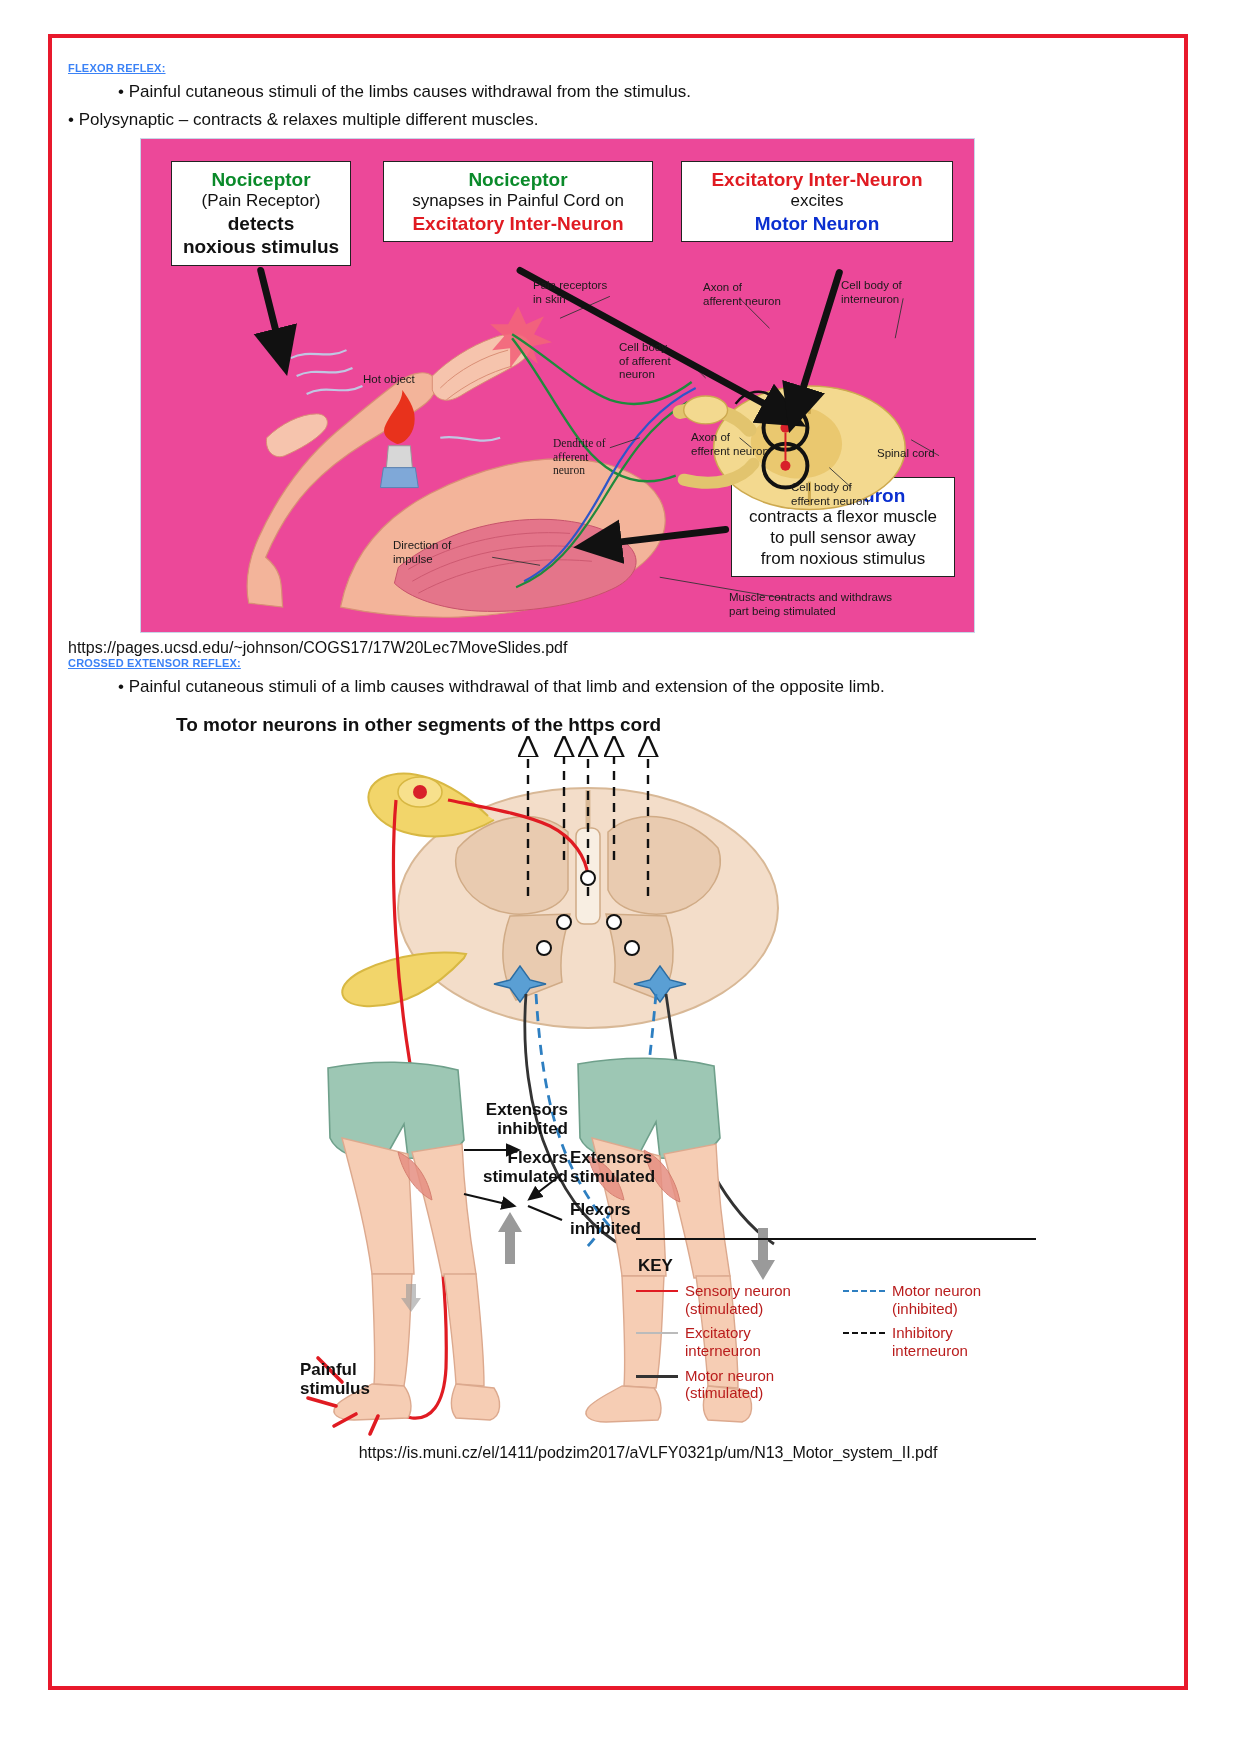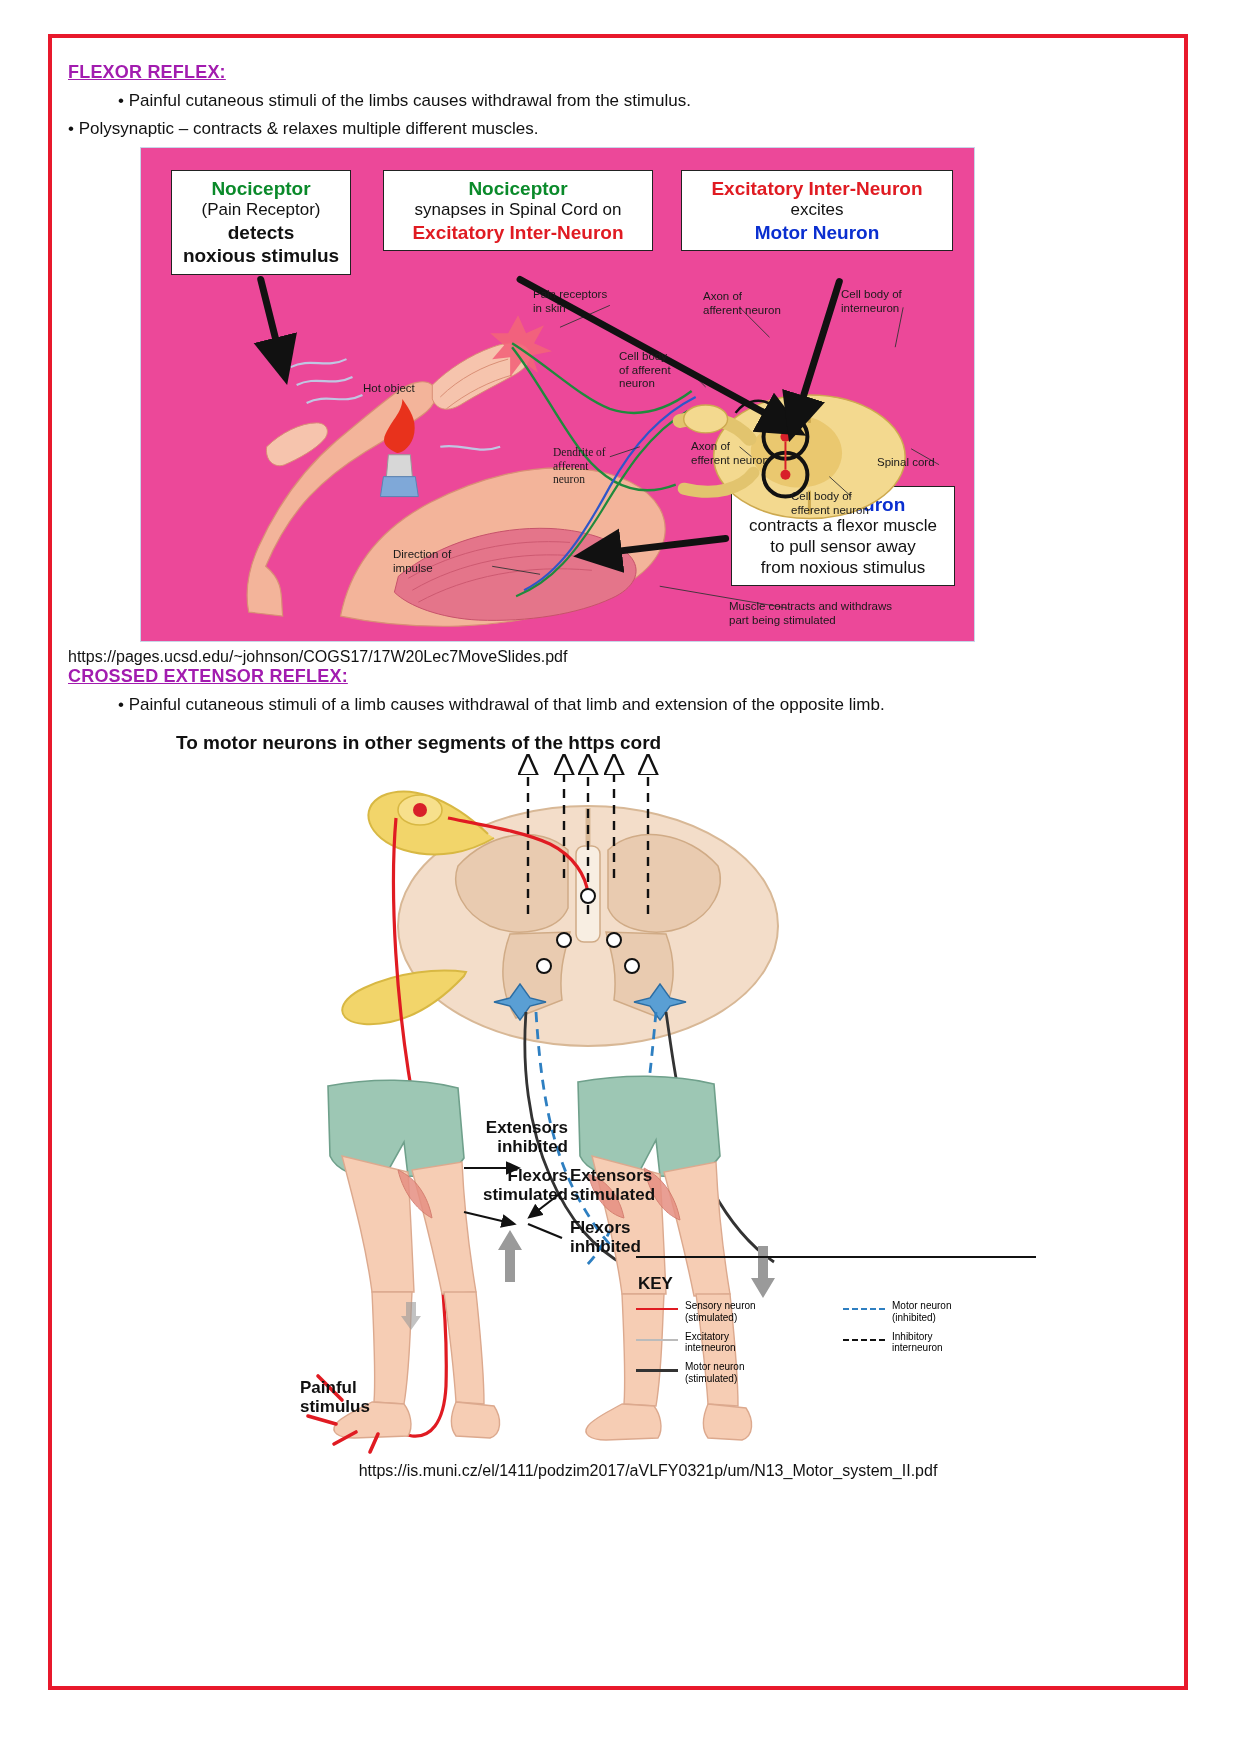--- a/index.html
+++ b/index.html
@@ -23,23 +23,23 @@
     border: 4px solid #e8192c;
     box-sizing: border-box;
   }
   .content {
     position: absolute;
     left: 68px;
     top: 62px;
     width: 1100px;
   }
   .section-title {
-    color: #a21caf;
+    color: #3b82f6;
     font-weight: bold;
-    font-size: 18px;
+    font-size: 11px;
     text-decoration: underline;
     letter-spacing: 0.2px;
     margin: 0 0 6px 0;
   }
   .bullet {
     font-size: 17px;
     color: #111;
     margin: 0 0 3px 0;
     line-height: 1.45;
   }
@@ -134,21 +134,21 @@
     content: "";
     position: absolute; left: 0; right: 0; top: 6px;
     border-top-width: 2.5px;
     border-top-style: solid;
   }
   .kl-sensory::after  { border-color: #e01b22; border-top-style: solid; }
   .kl-excit::after    { border-color: #bbb; border-top-style: solid; }
   .kl-motor::after    { border-color: #333; border-top-style: solid; border-top-width:3px; }
   .kl-motorinh::after { border-color: #2e7fc1; border-top-style: dashed; }
   .kl-inhib::after    { border-color: #111; border-top-style: dashed; }
-  .key-text { font-size: 10px; color:#000000; line-height: 1.18;}
+  .key-text { font-size: 15px; color:#b91c1c; line-height: 1.18;}
 </style>
 </head>
 <body>
 
 <div class="page-border"></div>
 
 <div class="content">
 
   <div>
     <div class="section-title">FLEXOR REFLEX:</div>
@@ -159,21 +159,21 @@
 
       <div class="callout" style="left:30px; top:22px; width:180px;">
         <div class="l1 c-green">Nociceptor</div>
         <div class="l2 c-black">(Pain Receptor)</div>
         <div class="l1 c-black">detects</div>
         <div class="l1 c-black">noxious stimulus</div>
       </div>
 
       <div class="callout" style="left:242px; top:22px; width:270px;">
         <div class="l1 c-green">Nociceptor</div>
-        <div class="l2 c-black">synapses in Spinal Cord on</div>
+        <div class="l2 c-black">synapses in Painful Cord on</div>
         <div class="l1 c-red">Excitatory Inter-Neuron</div>
       </div>
 
       <div class="callout" style="left:540px; top:22px; width:272px;">
         <div class="l1 c-red">Excitatory Inter-Neuron</div>
         <div class="l2 c-black">excites</div>
         <div class="l1 c-blue">Motor Neuron</div>
       </div>
 
       <div class="callout" style="left:590px; top:338px; width:224px;">

